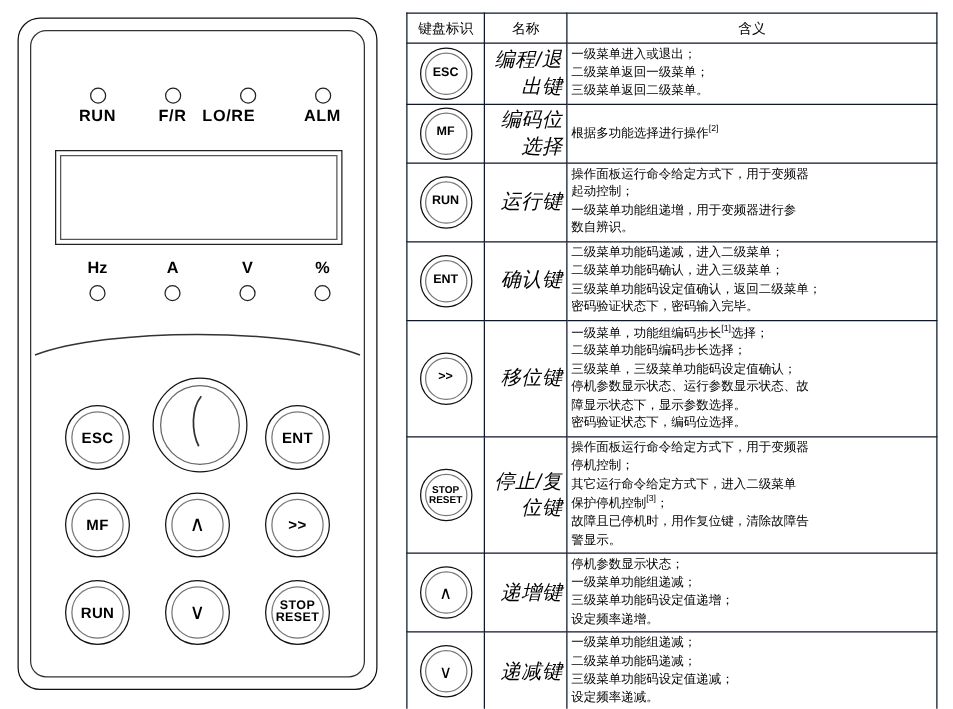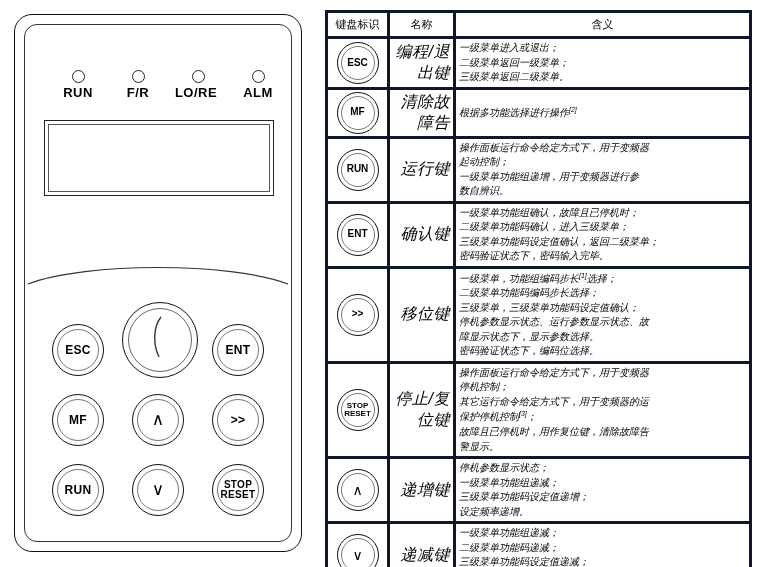--- a/index.html
+++ b/index.html
@@ -185,21 +185,21 @@
   #spec-table {
     position: absolute;
     left: 325px;
     top: 10px;
     width: 424px;
     border-collapse: collapse;
     font-size: 10px;
     table-layout: fixed;
   }
   #spec-table th, #spec-table td {
-    border: 3px solid #0f172a;
+    border: 1px solid #0f172a;
     padding: 2px 3px;
     vertical-align: middle;
   }
   #spec-table thead th {
     text-align: center;
     font-weight: normal;
     font-size: 11px;
     height: 19px;
   }
   col.c-key   { width: 62px; }
@@ -215,21 +215,20 @@
     font-size: 16px;
     letter-spacing: 0.5px;
     font-style: italic;
   }
   td.meaning-cell {
     font-size: 10px;
     line-height: 1.45;
     padding-left: 5px;
     padding-top: 3px;
     padding-bottom: 3px;
-    font-style: italic;
   }
   td.meaning-cell div { white-space: nowrap; }
 
   
   .tkey {
     display: inline-flex;
     flex-direction: column;
     align-items: center;
     justify-content: center;
     width: 42px;
@@ -264,28 +263,38 @@
   <div class="panel-outer"></div>
   <div class="panel-inner"></div>
 
   <div class="led-row">
     <div class="led" style="left:34px"></div>
     <div class="led" style="left:94px"></div>
     <div class="led" style="left:154px"></div>
     <div class="led" style="left:214px"></div>
     <div class="led-label" style="left:40px">RUN</div>
     <div class="led-label" style="left:100px">F/R</div>
-    <div class="led-label" style="left:158px">LO/RE</div>
+    <div class="led-label" style="left:145px">LO/RE</div>
     <div class="led-label" style="left:220px">ALM</div>
   </div>
 
   <div class="lcd">
     <div class="lcd-inner"></div>
   </div>
 
+  <div class="unit-row">
+    <div class="unit-label" style="left:40px">Hz</div>
+    <div class="unit-label" style="left:100px">A</div>
+    <div class="unit-label" style="left:160px">V</div>
+    <div class="unit-label" style="left:220px">%</div>
+    <div class="unit-led" style="left:40px"></div>
+    <div class="unit-led" style="left:100px"></div>
+    <div class="unit-led" style="left:160px"></div>
+    <div class="unit-led" style="left:220px"></div>
+  </div>
 
   <svg class="divider-curve" viewBox="0 0 264 26">
     <path d="M2,24 C60,2 204,2 262,24" fill="none" stroke="#333" stroke-width="1.2"></path>
   </svg>
 
   <div class="knob">
     <div class="knob-inner"></div>
     <svg class="knob-pointer" viewBox="0 0 16 44">
       <path d="M10,2 C2,12 2,30 8,42" fill="none" stroke="#333" stroke-width="1.4"></path>
     </svg>
@@ -340,21 +349,21 @@
         <td class="meaning-cell">
           <div>一级菜单进入或退出；</div>
           <div>二级菜单返回一级菜单；</div>
           <div>三级菜单返回二级菜单。</div>
         </td>
       </tr>
       <tr>
         <td class="key-cell"><div class="tkey">
             <span>MF</span>
           </div></td>
-        <td class="name-cell">清除故障告</td>
+        <td class="name-cell">编码位选择</td>
         <td class="meaning-cell">
           <div>根据多功能选择进行操作<sup>[2]</sup></div>
         </td>
       </tr>
       <tr>
         <td class="key-cell"><div class="tkey">
             <span>RUN</span>
           </div></td>
         <td class="name-cell">运行键</td>
         <td class="meaning-cell">
@@ -363,21 +372,21 @@
           <div>一级菜单功能组递增，用于变频器进行参</div>
           <div>数自辨识。</div>
         </td>
       </tr>
       <tr>
         <td class="key-cell"><div class="tkey">
             <span>ENT</span>
           </div></td>
         <td class="name-cell">确认键</td>
         <td class="meaning-cell">
-          <div>一级菜单功能组确认，故障且已停机时；</div>
+          <div>二级菜单功能码递减，进入二级菜单；</div>
           <div>二级菜单功能码确认，进入三级菜单；</div>
           <div>三级菜单功能码设定值确认，返回二级菜单；</div>
           <div>密码验证状态下，密码输入完毕。</div>
         </td>
       </tr>
       <tr>
         <td class="key-cell"><div class="tkey">
             <span>&gt;&gt;</span>
           </div></td>
         <td class="name-cell">移位键</td>
@@ -392,21 +401,21 @@
       </tr>
       <tr>
         <td class="key-cell"><div class="tkey small-txt">
             <span>STOP</span>
             <span>RESET</span>
           </div></td>
         <td class="name-cell">停止/复位键</td>
         <td class="meaning-cell">
           <div>操作面板运行命令给定方式下，用于变频器</div>
           <div>停机控制；</div>
-          <div>其它运行命令给定方式下，用于变频器的运</div>
+          <div>其它运行命令给定方式下，进入二级菜单</div>
           <div>保护停机控制<sup>[3]</sup>；</div>
           <div>故障且已停机时，用作复位键，清除故障告</div>
           <div>警显示。</div>
         </td>
       </tr>
       <tr>
         <td class="key-cell"><div class="tkey">
             <span class="glyph">∧</span>
           </div></td>
         <td class="name-cell">递增键</td>

